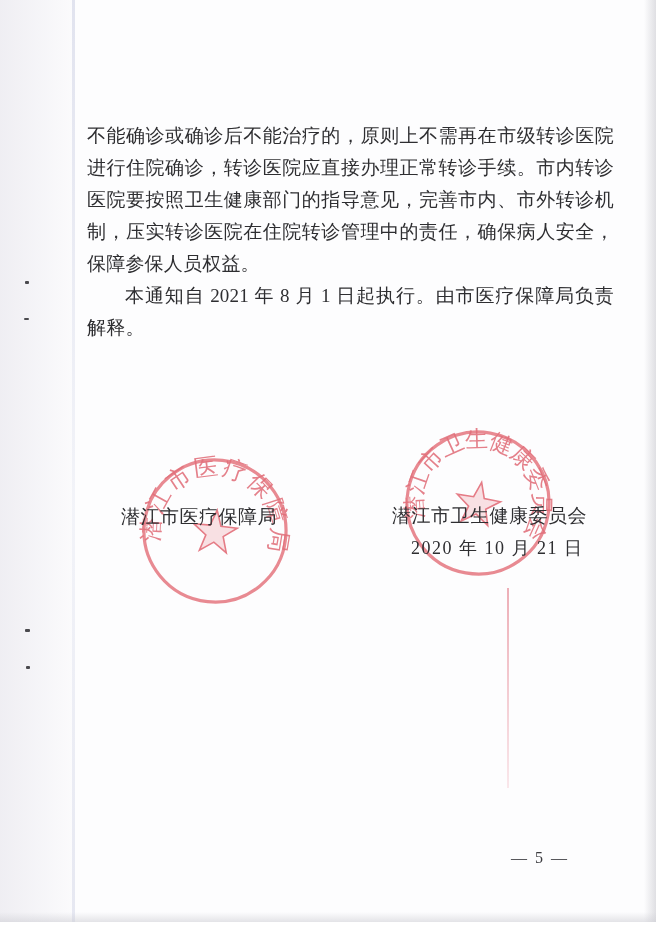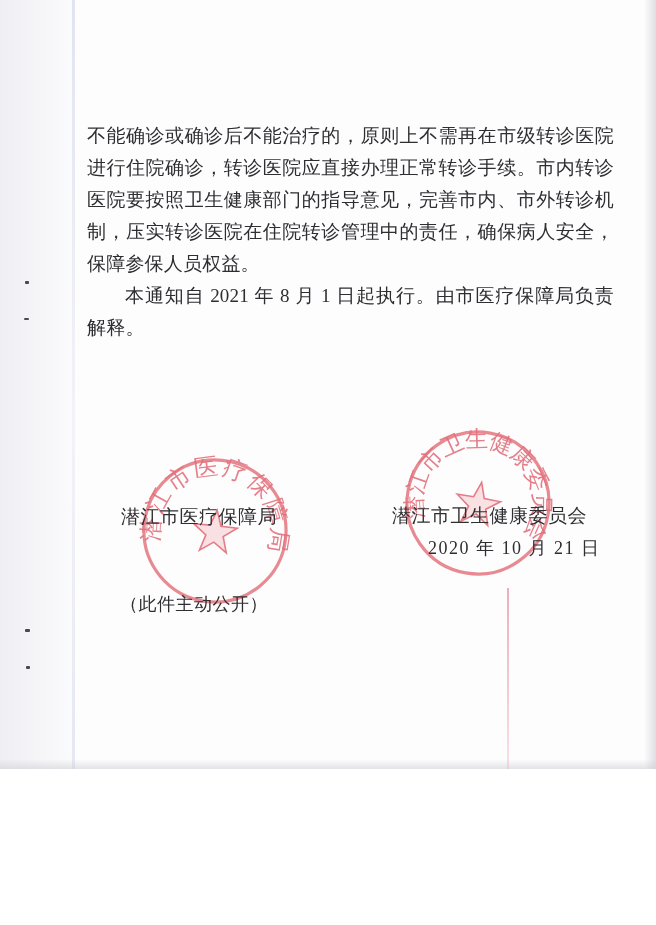--- a/index.html
+++ b/index.html
@@ -1,19 +1,19 @@
 <!DOCTYPE html>
 <html><head>
 <meta charset="utf-8">
 <style>
   * { margin:0; padding:0; box-sizing:border-box; }
   html,body { background:#ffffff; }
   .page {
     position:relative;
-    width:656px; height:769px;
+    width:656px; height:922px;
     background:#fdfdfe;
     overflow:hidden;
     font-family:"Liberation Serif","DejaVu Serif",serif;
     color:#2e2e31;
   }
   
   .left-strip { position:absolute; left:0; top:0; width:72px; height:100%;
     background:linear-gradient(to right, rgba(222,220,229,.45), rgba(235,234,240,.12)); }
   .fold-line { position:absolute; left:72px; top:0; width:3px; height:100%;
     background:linear-gradient(to bottom, rgba(198,202,224,.50), rgba(205,210,230,.22) 55%, rgba(198,202,224,.42)); }
@@ -36,21 +36,21 @@
     letter-spacing:0.2px;
   }
   .body-text p { margin:0; }
   .indent { text-indent:2em; }
   .attachment { margin-top:32px; }
 
   
   .sig { position:absolute; font-size:19px; white-space:nowrap; z-index:3; }
   .sig-left  { left:121px; top:504px; letter-spacing:0.5px; }
   .sig-right { left:392px; top:503px; letter-spacing:0.5px; }
-  .sig-date  { left:428px; top:536px; font-size:18px; letter-spacing:1.5px; }
+  .sig-date  { left:411px; top:536px; font-size:18px; letter-spacing:1.5px; }
   .disclosure{ left:120px; top:592px; font-size:18px; letter-spacing:0.5px; }
 
   
   .seal { position:absolute; z-index:2; opacity:0.92; }
   .seal-left  { left:127px; top:443px; width:176px; height:176px; transform:rotate(6deg); }
   .seal-right { left:390px; top:415px; width:176px; height:176px; transform:rotate(10deg); }
   .seal-ring  { fill:none; stroke:#e2656f; stroke-width:3.2; opacity:0.82; }
   .seal-star  { fill:rgba(233,130,140,0.28); stroke:#e0626e; stroke-width:1.6; opacity:0.9; }
   .seal-text  { fill:#df6470; opacity:0.88; }
   .seal-text-l{ font-size:24px; letter-spacing:2px; }
@@ -98,17 +98,16 @@
       <path id="arcR" d="M 35.4 107.2 A 56 56 0 1 1 140.6 107.2" fill="none"></path>
     </defs>
     <text class="seal-text seal-text-r">
       <textPath href="#arcR" startOffset="50%" text-anchor="middle">潜江市卫生健康委员会</textPath>
     </text>
   </svg>
 
   <div class="sig sig-left">潜江市医疗保障局</div>
   <div class="sig sig-right">潜江市卫生健康委员会</div>
   <div class="sig sig-date">2020 年 10 月 21 日</div>
-  <div class="sig disclosure">（此件主动公开）</div>
 
   <div class="page-number">— 5 —</div>
 
 </div>
 
 </body></html>

